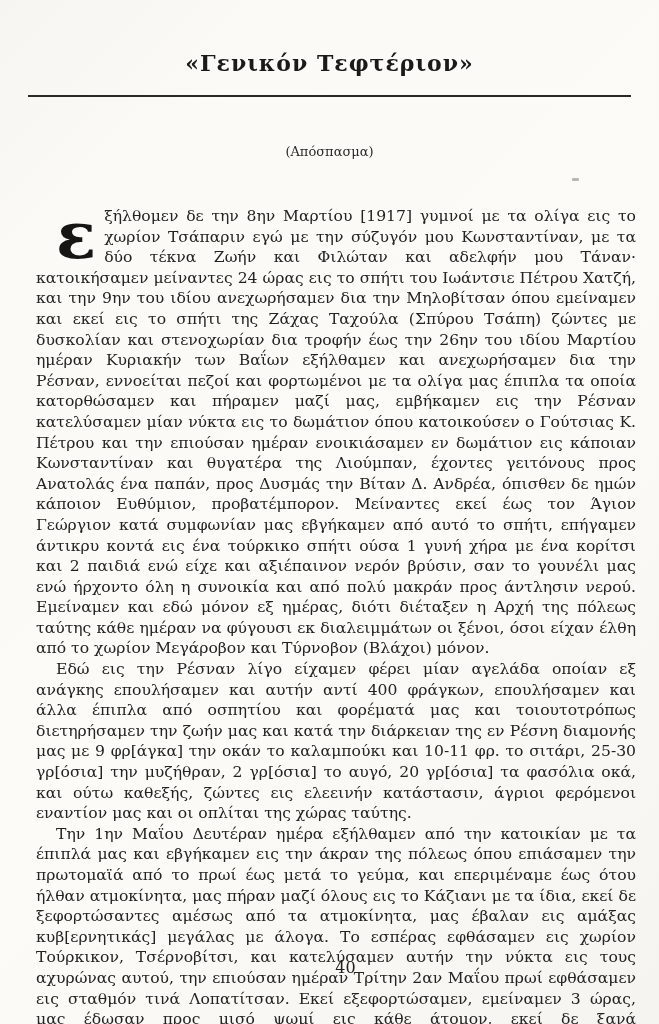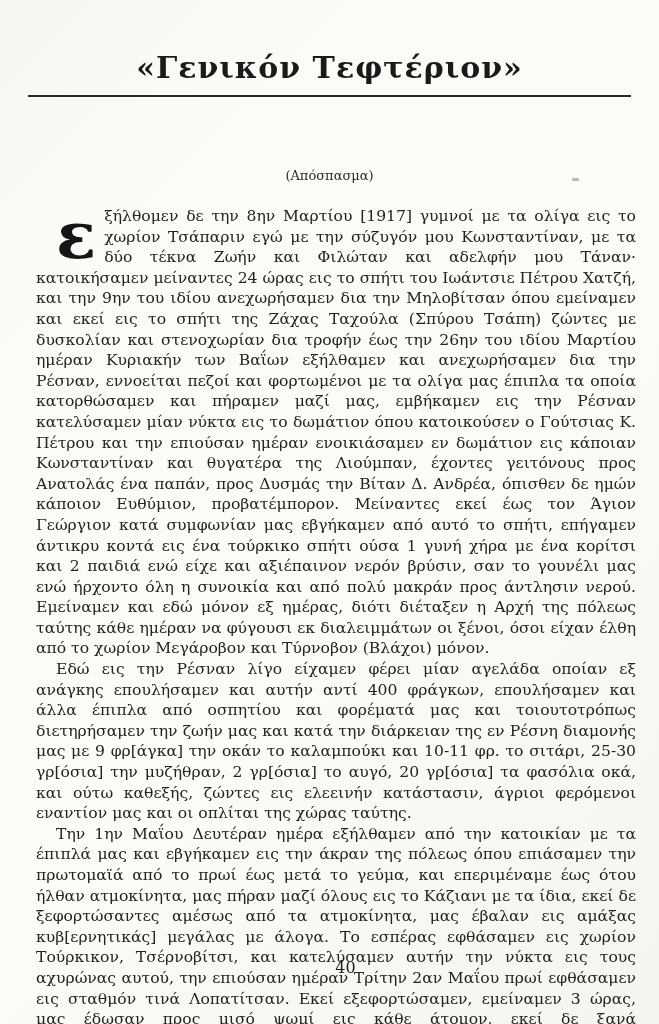--- a/index.html
+++ b/index.html
@@ -17,42 +17,41 @@
     font-family: "DejaVu Serif", "Liberation Serif", serif;
     overflow: hidden;
     box-sizing: border-box;
   }
   .title {
     position: absolute;
     top: 50px;
     left: 0;
     width: 100%;
     text-align: center;
-    font-size: 30px;
+    font-size: 22px;
     font-weight: bold;
     letter-spacing: 1px;
     color: #1c1a19;
   }
   .rule {
     position: absolute;
     top: 95px;
     left: 28px;
     width: 603px;
     height: 0;
     border-top: 2px solid #2b2927;
   }
   .subtitle {
     position: absolute;
     top: 144px;
     left: 0;
     width: 100%;
     text-align: center;
     font-size: 13px;
     color: #2b2927;
-    margin-top: 24px;
   }
   .scan-artifact {
     position: absolute;
     top: 178px;
     left: 572px;
     width: 7px;
     height: 3px;
     background: #b9b7b2;
     border-radius: 1px;
   }

